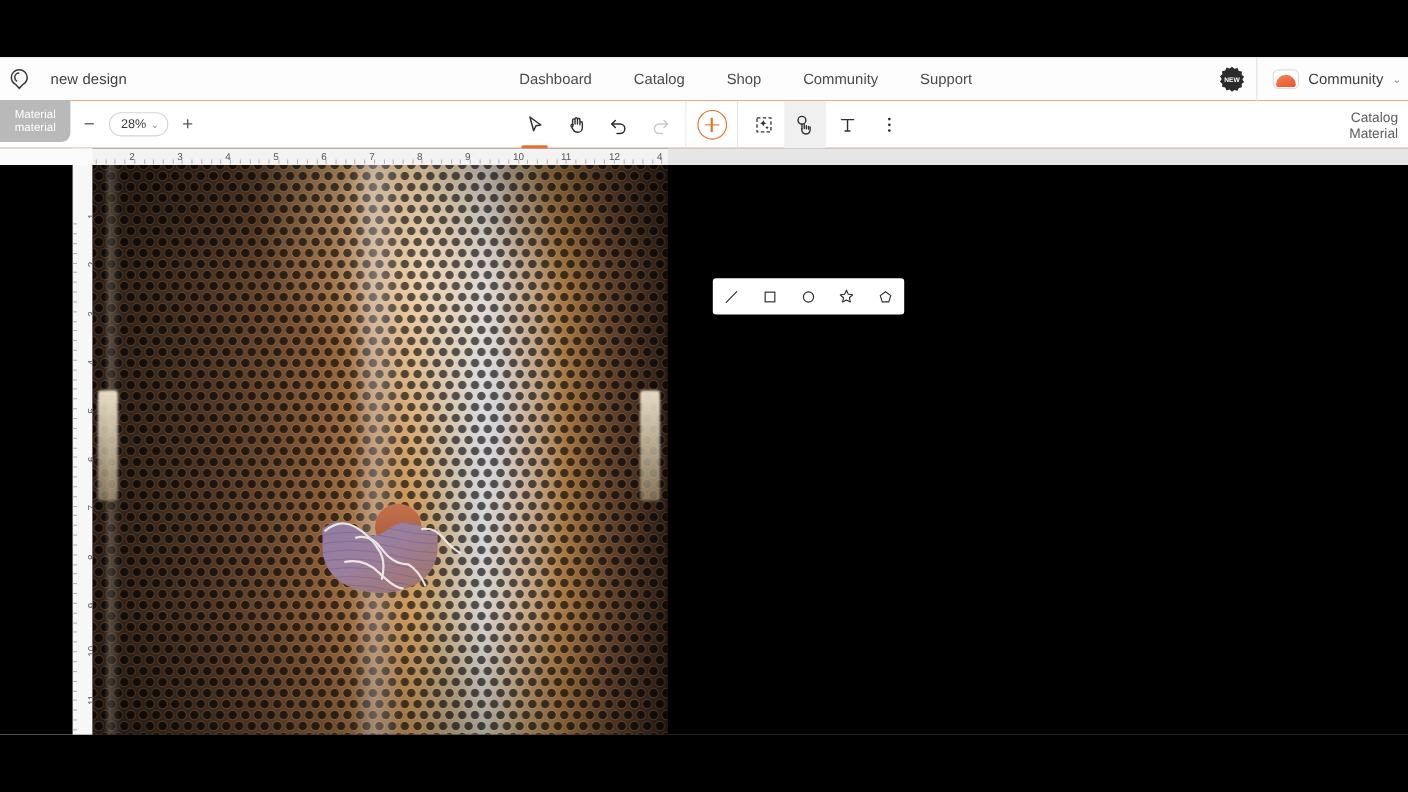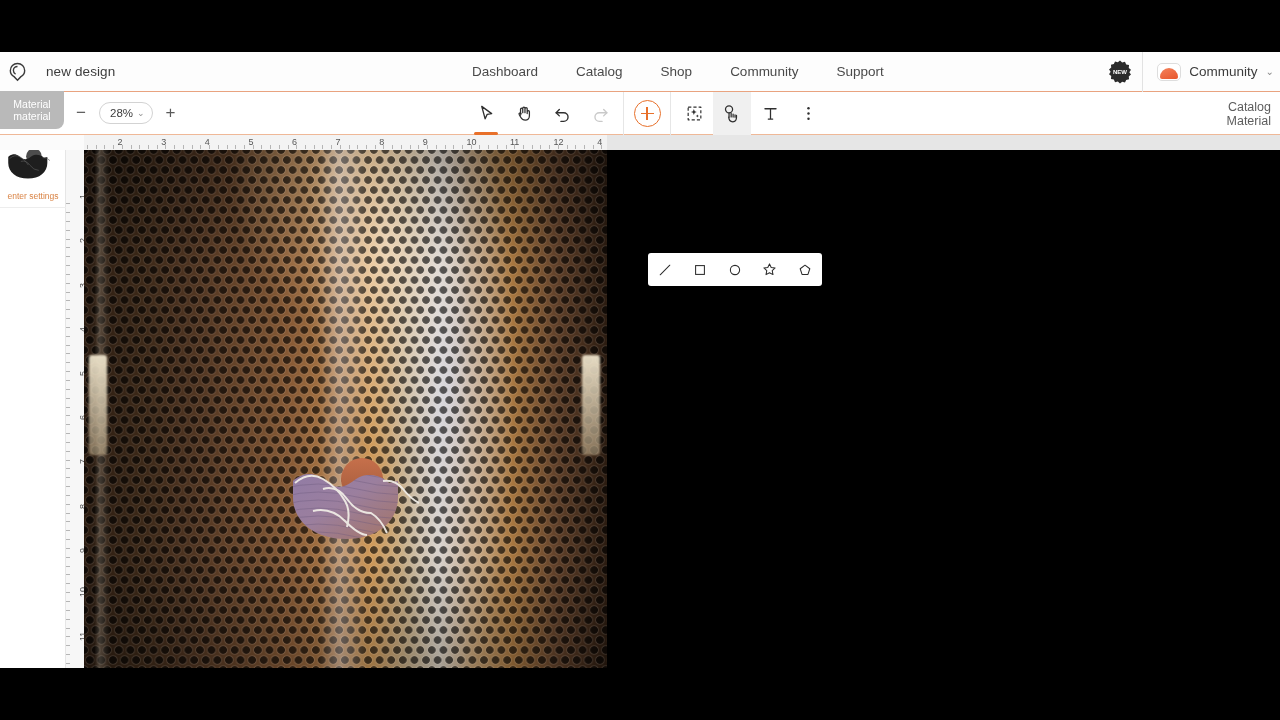--- a/index.html
+++ b/index.html
@@ -798,36 +798,20 @@
           <div class="rtick" style="top: 492.52px; left: 0px; width: 4px; height: 1px;"></div>
           <div class="rtick" style="top: 501.36px; left: 0px; width: 4px; height: 1px;"></div>
           <div class="rnum-v" style="left: 12px; top: 506.2px;">11</div>
           <div class="rtick" style="top: 510.2px; left: 0px; width: 4px; height: 1px;"></div>
           <div class="rtick" style="top: 519.04px; left: 0px; width: 4px; height: 1px;"></div>
           <div class="rtick" style="top: 527.88px; left: 0px; width: 4px; height: 1px;"></div>
         </div>
     </div>
     <div class="corner"></div>
 
-    <div class="sidebar">
-      <div class="thumb-card">
-        <div class="thumb-art">
-          <svg width="54" height="42" viewBox="0 0 145 90">
-            <circle cx="75" cy="24" r="21" fill="#4d4d4d"></circle>
-            <path d="M6 26c0 0 10-10 22-6 10 3 14 12 24 12 11 0 16-11 28-12 14-1 22 8 22 8l9-2v16c0 25-21 42-52 42S6 67 6 42z" fill="#1e1e1e"></path>
-            <g stroke="#5e5e5e" stroke-width="1.6" fill="none">
-              <path d="M10 30 Q24 18 38 26 T60 48"></path>
-              <path d="M40 38 Q54 34 64 48 T88 62"></path>
-              <path d="M98 28 Q110 26 118 36"></path>
-            </g>
-          </svg>
-        </div>
-        <div class="enter-settings">enter settings</div>
-      </div>
-    </div>
 
     <div class="shapes-popup" style="top:118px;">
       <div class="shape-item">
         <svg width="16" height="16" viewBox="0 0 20 20" fill="none" stroke="#2b2b2b" stroke-width="1.3" stroke-linecap="round">
             <path d="M4 16L16 4"></path>
           </svg>
       </div>
       <div class="shape-item">
         <svg width="16" height="16" viewBox="0 0 20 20" fill="none" stroke="#2b2b2b" stroke-width="1.3">
             <rect x="4.5" y="4.5" width="11" height="11"></rect>

